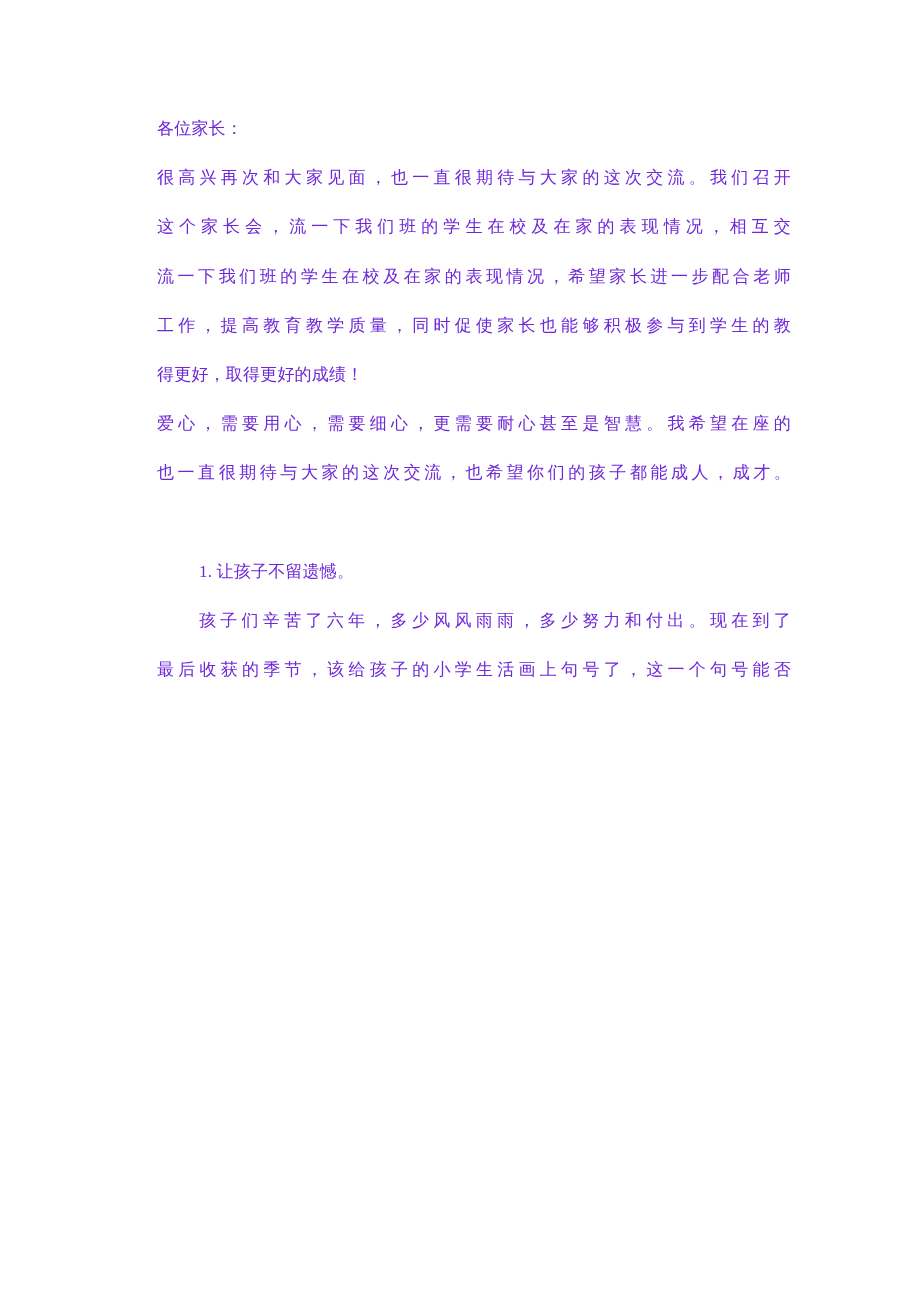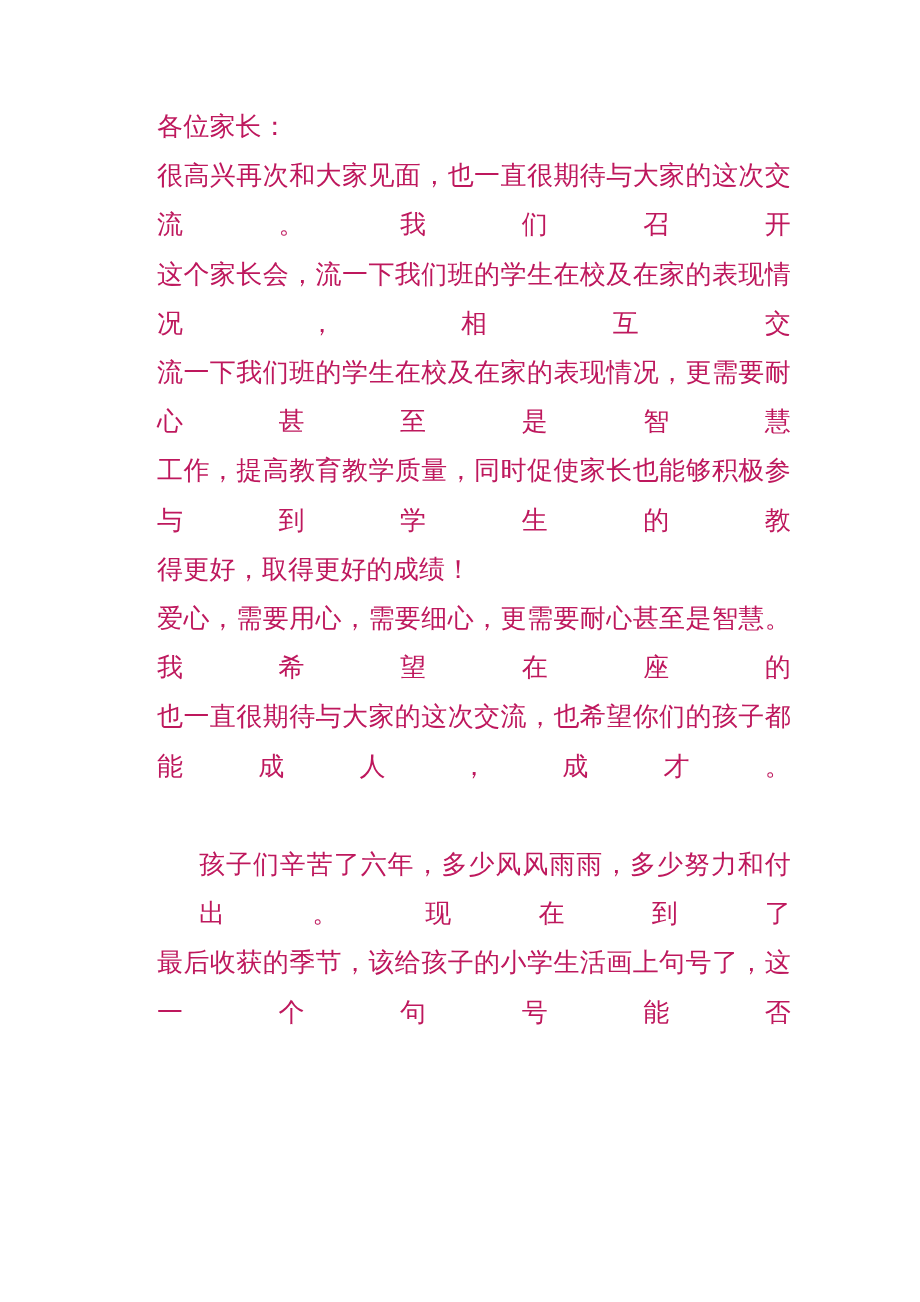--- a/index.html
+++ b/index.html
@@ -15,24 +15,24 @@
     overflow: hidden;
     box-sizing: border-box;
   }
   .doc-body {
     position: absolute;
     left: 157px;
     top: 104px;
     width: 634px;
   }
   .line {
-    font-family: Liberation Mono, monospace;
-    font-size: 26px;
+    font-family: Liberation Serif, serif;
+    font-size: 17px;
     line-height: 49.2px;
-    color: #be185d;
+    color: #6d28d9;
     white-space: pre;
     letter-spacing: 0.2px;
     text-rendering: optimizeLegibility;
     -webkit-font-smoothing: antialiased;
   }
   .line.justify {
     white-space: normal;
     text-align: justify;
     text-align-last: justify;
     text-justify: inter-character;
@@ -55,29 +55,30 @@
 <body>
 
 <div class="page">
   <div class="doc-body">
 
     <div class="line">各位家长：</div>
 
 
     <div class="line justify">很高兴再次和大家见面，也一直很期待与大家的这次交流。我们召开</div>
     <div class="line justify">这个家长会，流一下我们班的学生在校及在家的表现情况，相互交</div>
-    <div class="line justify">流一下我们班的学生在校及在家的表现情况，更需要耐心甚至是智慧</div>
+    <div class="line justify">流一下我们班的学生在校及在家的表现情况，希望家长进一步配合老师</div>
     <div class="line justify">工作，提高教育教学质量，同时促使家长也能够积极参与到学生的教</div>
     <div class="line">得更好，取得更好的成绩！</div>
 
     <div class="line justify">爱心，需要用心，需要细心，更需要耐心甚至是智慧。我希望在座的</div>
     <div class="line justify">也一直很期待与大家的这次交流，也希望你们的孩子都能成人，成才。</div>
 
     <div class="spacer-line"></div>
 
 
+    <div class="line indent">1. 让孩子不留遗憾。</div>
 
     <div class="line indent-justify">孩子们辛苦了六年，多少风风雨雨，多少努力和付出。现在到了</div>
 
     <div class="line justify">最后收获的季节，该给孩子的小学生活画上句号了，这一个句号能否</div>
 
   </div>
 </div>
 
 </body></html>

